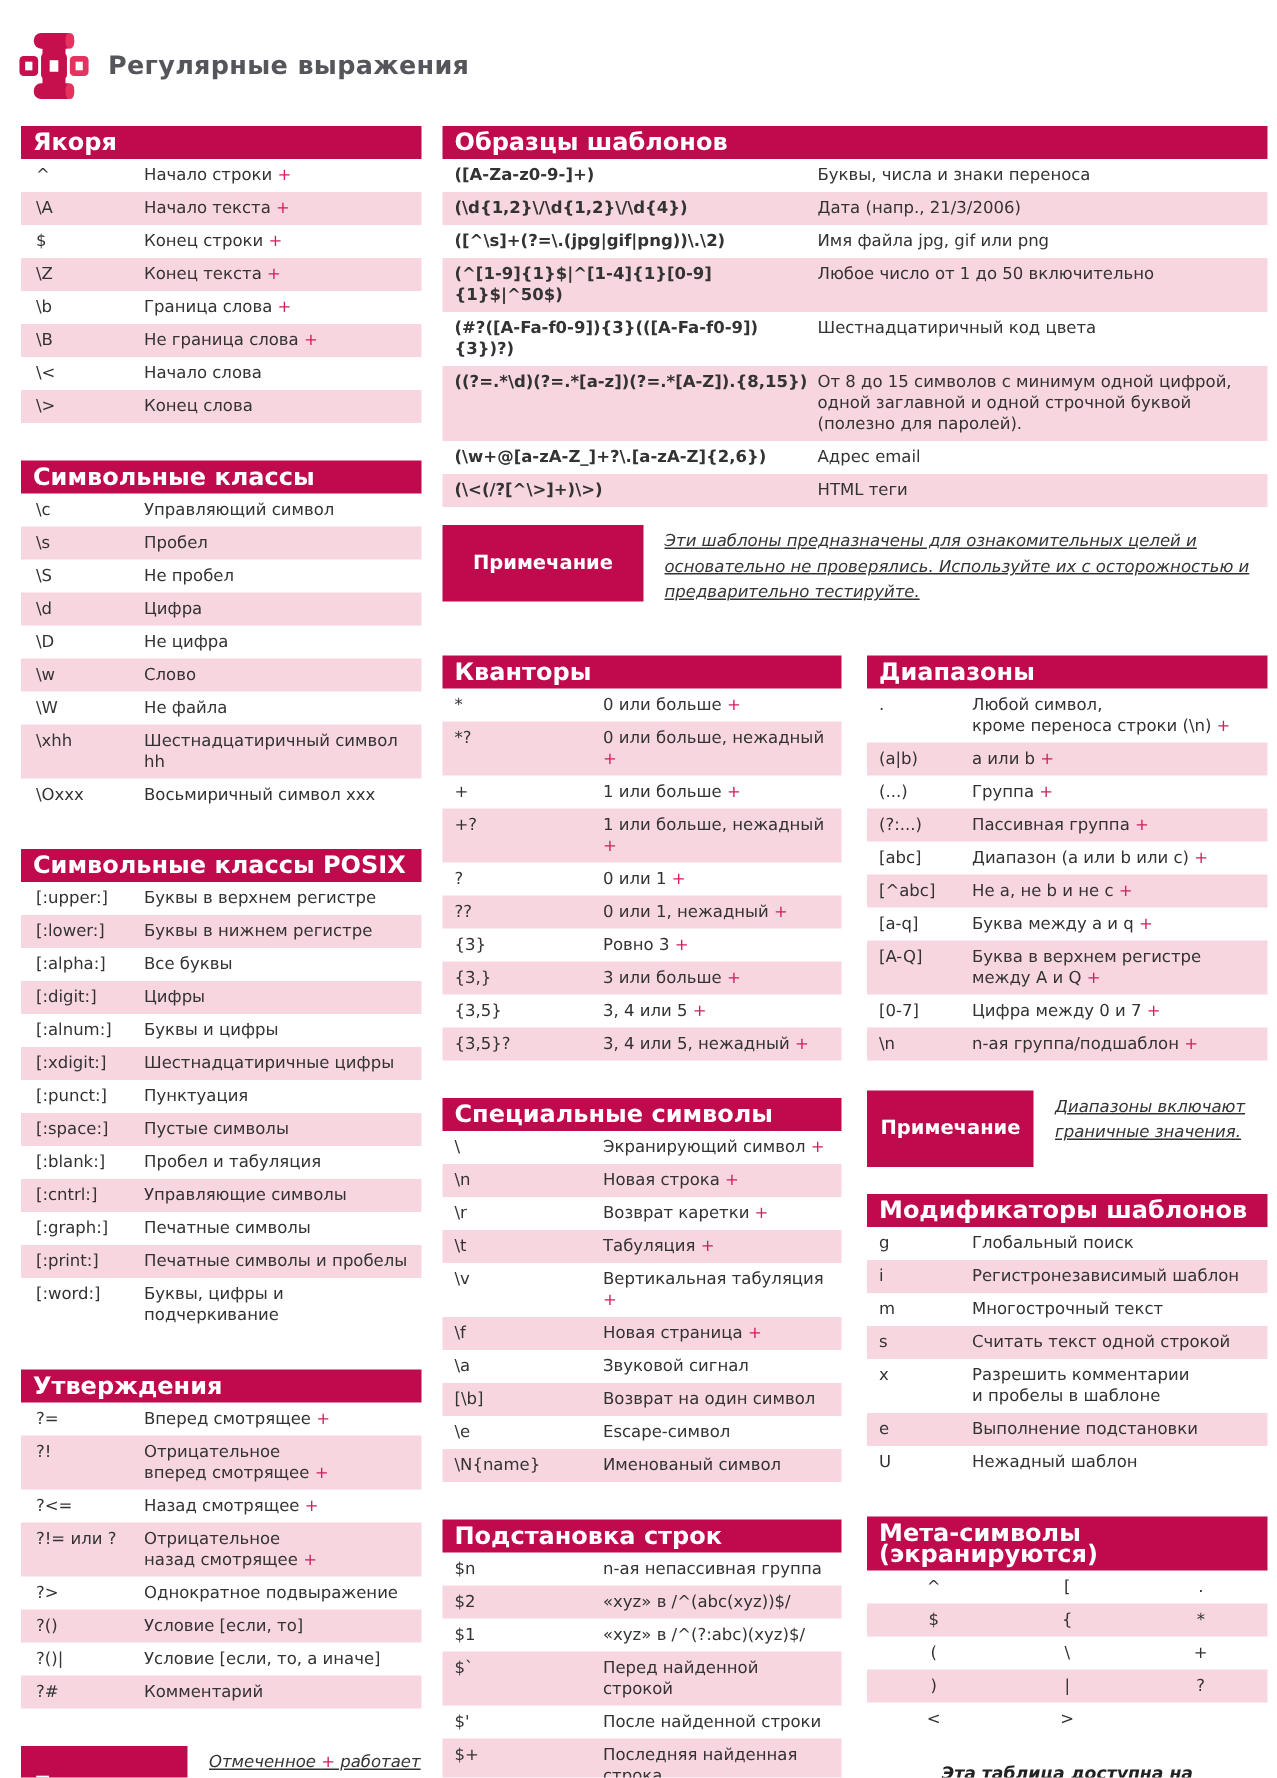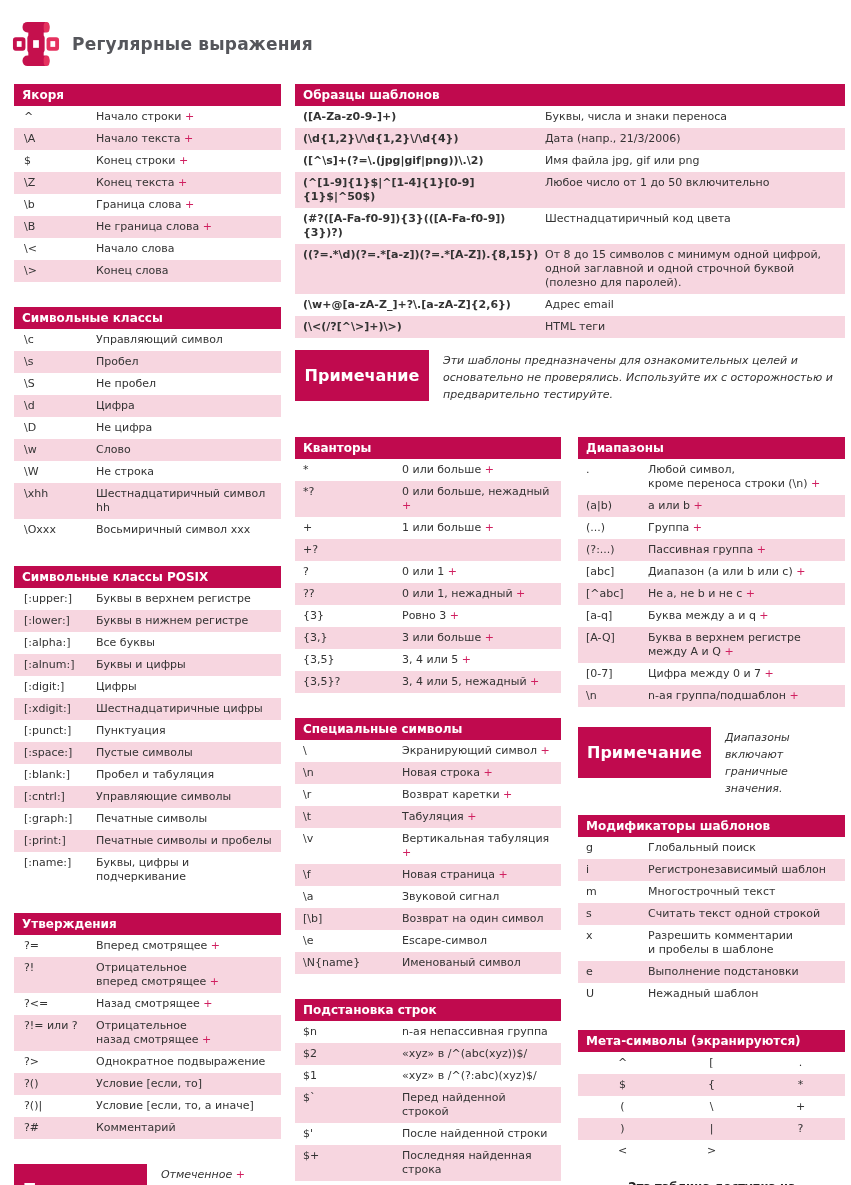--- a/index.html
+++ b/index.html
@@ -17,44 +17,44 @@
   .layout{display:flex;gap:14px;margin:16px 6px 0 14px;}
   .col-left{width:267px;flex:0 0 auto;}
   .right-wrap{flex:1;min-width:0;}
   .two-cols{display:flex;gap:17px;margin-top:34px;}
   .col-mid{width:266px;flex:0 0 auto;}
   .col-right{width:267px;flex:0 0 auto;}
   
   .sec{margin:0 0 25px 0;}
   .sec:last-child{margin-bottom:0;}
   .sec-header{
-    background:#C00A4E;color:#ffffff;font-weight:bold;font-size:12px;
+    background:#C00A4E;color:#ffffff;font-weight:bold;font-size:16px;
     padding:4px 8px;line-height:14px;
   }
   .rows .row{display:flex;align-items:flex-start;padding:4px 0;line-height:14px;}
   .rows .row:nth-child(even){background:#F7D6E0;}
   .cell{display:block;}
   .sym{flex:0 0 72px;padding-left:10px;}
   .col-mid .sym, .mid-sym .sym{flex:0 0 99px;padding-left:8px;}
   .col-right .sym{flex:0 0 62px;padding-left:8px;}
   .desc{flex:1;padding-right:6px;white-space:pre-line;}
   .pattern{flex:0 0 242px;padding-left:8px;font-weight:bold;}
   .plus{color:#D02060;}
   
   .meta-rows .row{padding:4px 0;}
   .mcell{flex:1;text-align:center;line-height:14px;}
   
   .note{display:flex;gap:14px;align-items:flex-start;}
   .note-label{
-    background:#C00A4E;color:#fff;font-weight:bold;font-size:16px;
+    background:#C00A4E;color:#fff;font-weight:bold;font-size:13px;
     min-height:51px;display:flex;align-items:center;justify-content:center;
     padding:0 9px;box-sizing:border-box;flex:0 0 auto;
   }
   .note-label.wide{min-width:134px;}
-  .note-text{font-style:italic;line-height:17px;padding-top:2px;}
+  .note-text{font-style:italic;line-height:17px;padding-top:2px;text-decoration:underline;}
   .note-top{margin-top:12px;}
   .note-bottom{margin-top:13px;}
   .note-ranges{margin:0 0 18px 0;}
   
   .footer{margin-top:16px;text-align:center;font-weight:bold;font-style:italic;
     font-size:11.5px;line-height:18px;color:#222;}
 </style>
 </head>
 <body>
 
@@ -141,21 +141,21 @@
             <div class="row">
               <span class="cell sym">\D</span>
               <span class="cell desc">Не цифра</span>
             </div>
             <div class="row">
               <span class="cell sym">\w</span>
               <span class="cell desc">Слово</span>
             </div>
             <div class="row">
               <span class="cell sym">\W</span>
-              <span class="cell desc">Не строка</span>
+              <span class="cell desc">Не файла</span>
             </div>
             <div class="row">
               <span class="cell sym">\xhh</span>
               <span class="cell desc">Шестнадцатиричный символ hh</span>
             </div>
             <div class="row">
               <span class="cell sym">\Oxxx</span>
               <span class="cell desc">Восьмиричный символ xxx</span>
             </div>
           </div>
@@ -170,28 +170,28 @@
             </div>
             <div class="row">
               <span class="cell sym">[:lower:]</span>
               <span class="cell desc">Буквы в нижнем регистре</span>
             </div>
             <div class="row">
               <span class="cell sym">[:alpha:]</span>
               <span class="cell desc">Все буквы</span>
             </div>
             <div class="row">
+              <span class="cell sym">[:digit:]</span>
+              <span class="cell desc">Цифры</span>
+            </div>
+            <div class="row">
               <span class="cell sym">[:alnum:]</span>
               <span class="cell desc">Буквы и цифры</span>
             </div>
             <div class="row">
-              <span class="cell sym">[:digit:]</span>
-              <span class="cell desc">Цифры</span>
-            </div>
-            <div class="row">
               <span class="cell sym">[:xdigit:]</span>
               <span class="cell desc">Шестнадцатиричные цифры</span>
             </div>
             <div class="row">
               <span class="cell sym">[:punct:]</span>
               <span class="cell desc">Пунктуация</span>
             </div>
             <div class="row">
               <span class="cell sym">[:space:]</span>
               <span class="cell desc">Пустые символы</span>
@@ -206,21 +206,21 @@
             </div>
             <div class="row">
               <span class="cell sym">[:graph:]</span>
               <span class="cell desc">Печатные символы</span>
             </div>
             <div class="row">
               <span class="cell sym">[:print:]</span>
               <span class="cell desc">Печатные символы и пробелы</span>
             </div>
             <div class="row">
-              <span class="cell sym">[:name:]</span>
+              <span class="cell sym">[:word:]</span>
               <span class="cell desc">Буквы, цифры и подчеркивание</span>
             </div>
           </div>
       </div>
 
       <div class="sec">
         <div class="sec-header">Утверждения</div>
         <div class="rows">
             <div class="row">
               <span class="cell sym">?=</span>
@@ -325,20 +325,21 @@
                 <div class="row">
                   <span class="cell sym">*?</span>
                   <span class="cell desc">0 или больше, нежадный<span class="plus"> +</span></span>
                 </div>
                 <div class="row">
                   <span class="cell sym">+</span>
                   <span class="cell desc">1 или больше<span class="plus"> +</span></span>
                 </div>
                 <div class="row">
                   <span class="cell sym">+?</span>
+                  <span class="cell desc">1 или больше, нежадный<span class="plus"> +</span></span>
                 </div>
                 <div class="row">
                   <span class="cell sym">?</span>
                   <span class="cell desc">0 или 1<span class="plus"> +</span></span>
                 </div>
                 <div class="row">
                   <span class="cell sym">??</span>
                   <span class="cell desc">0 или 1, нежадный<span class="plus"> +</span></span>
                 </div>
                 <div class="row">

